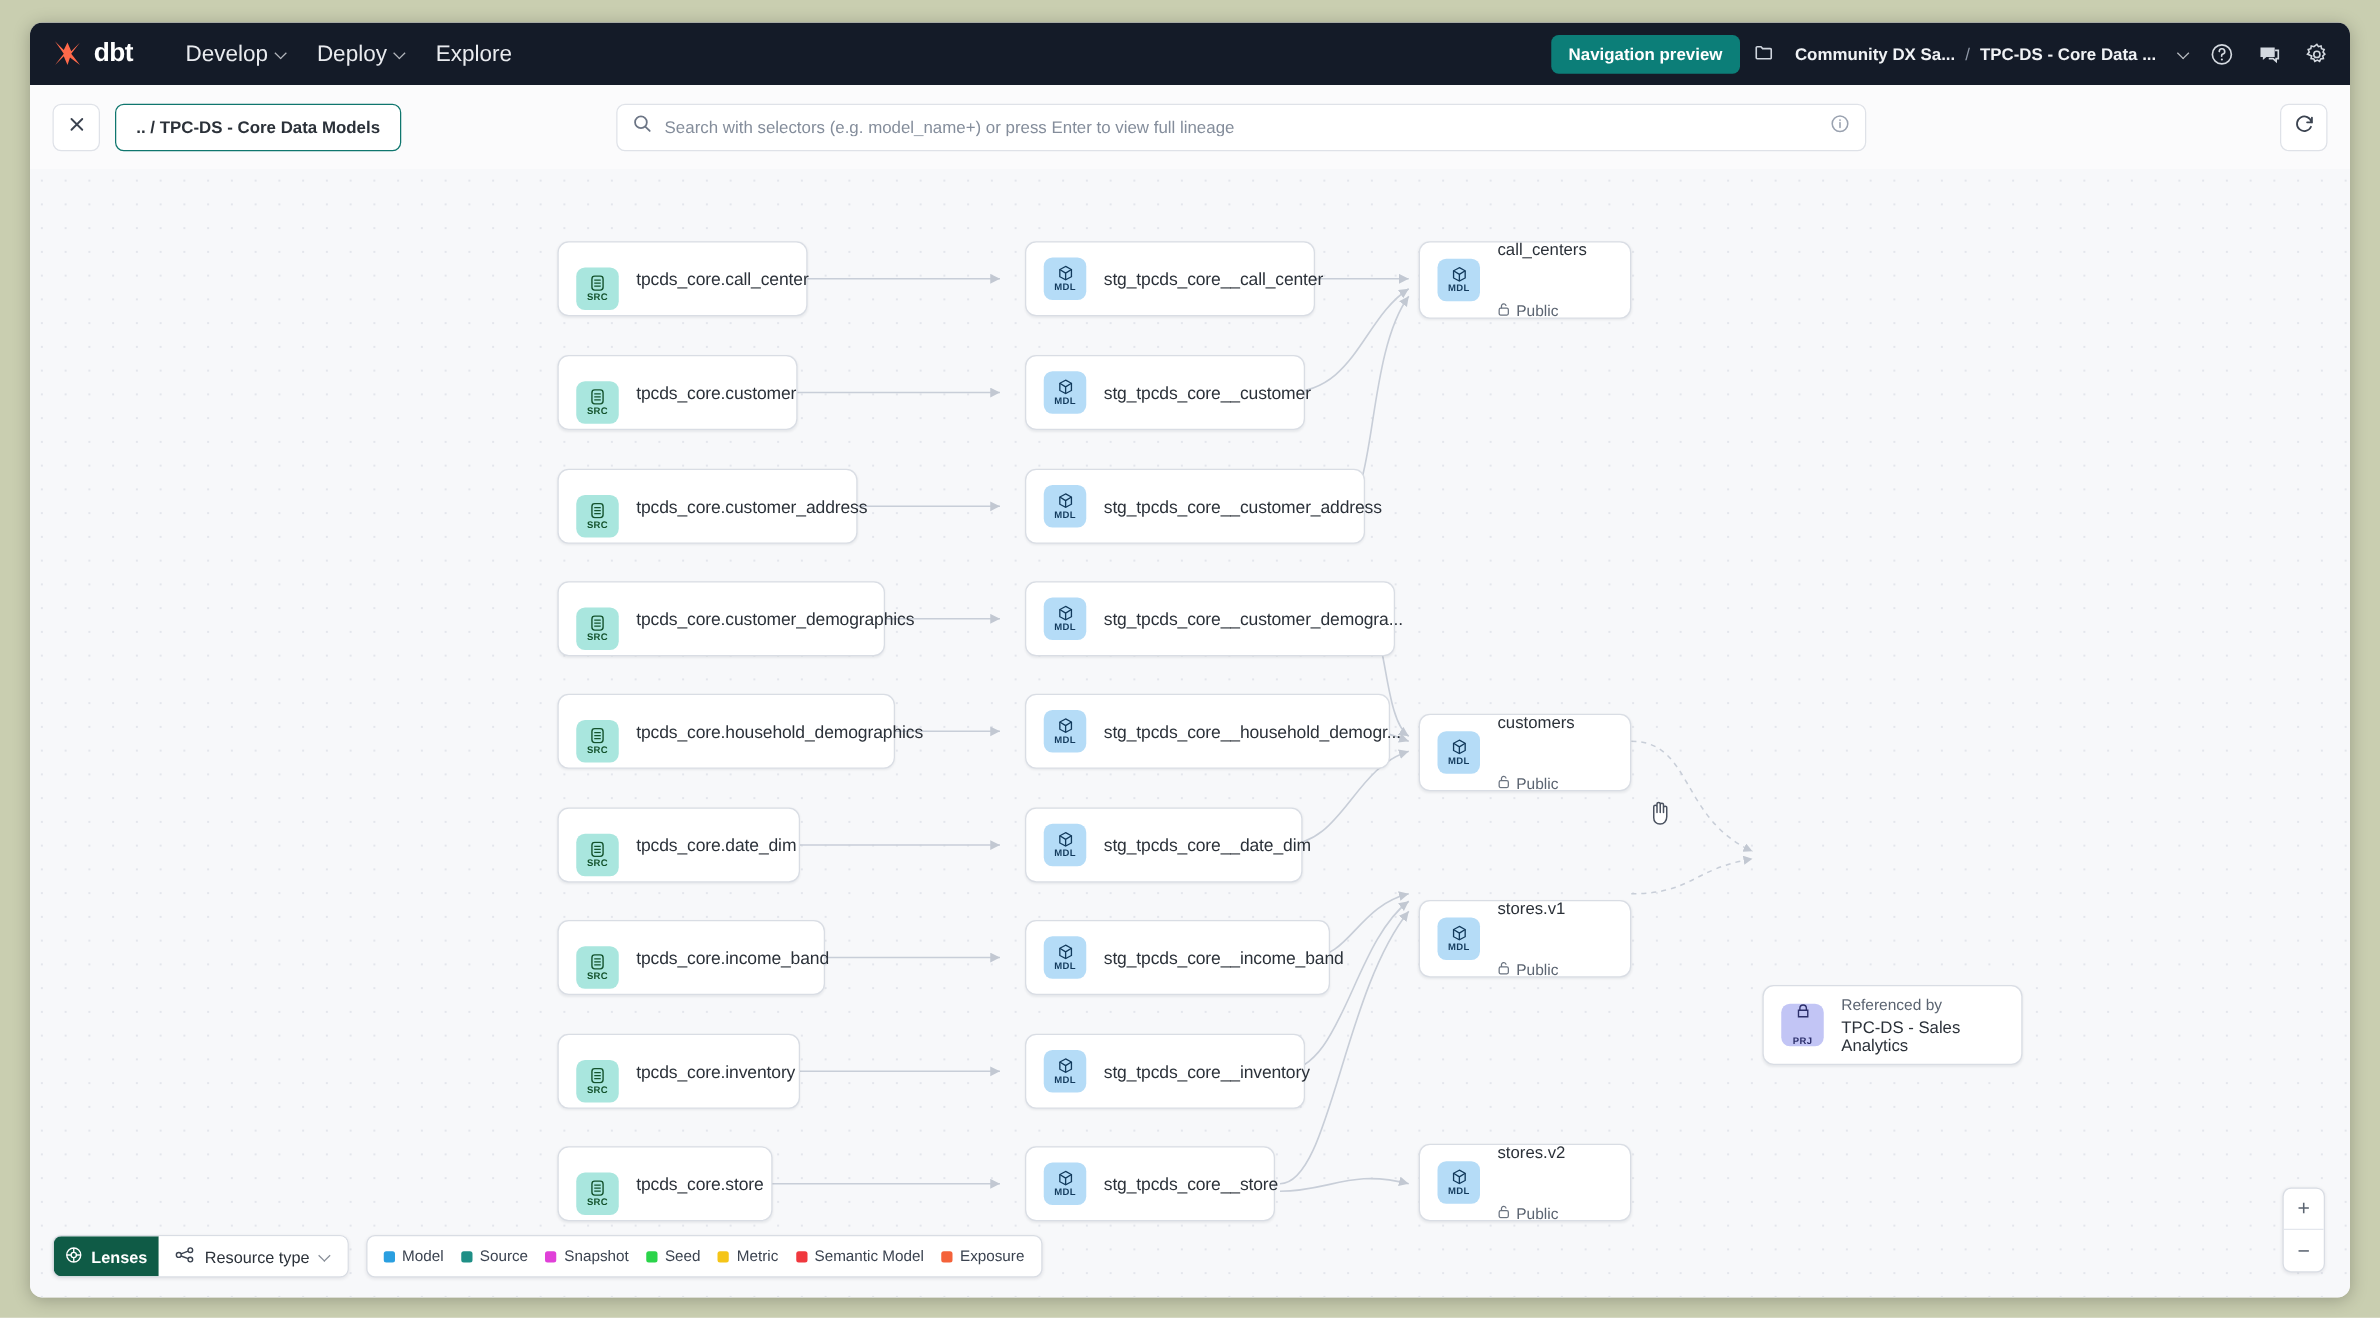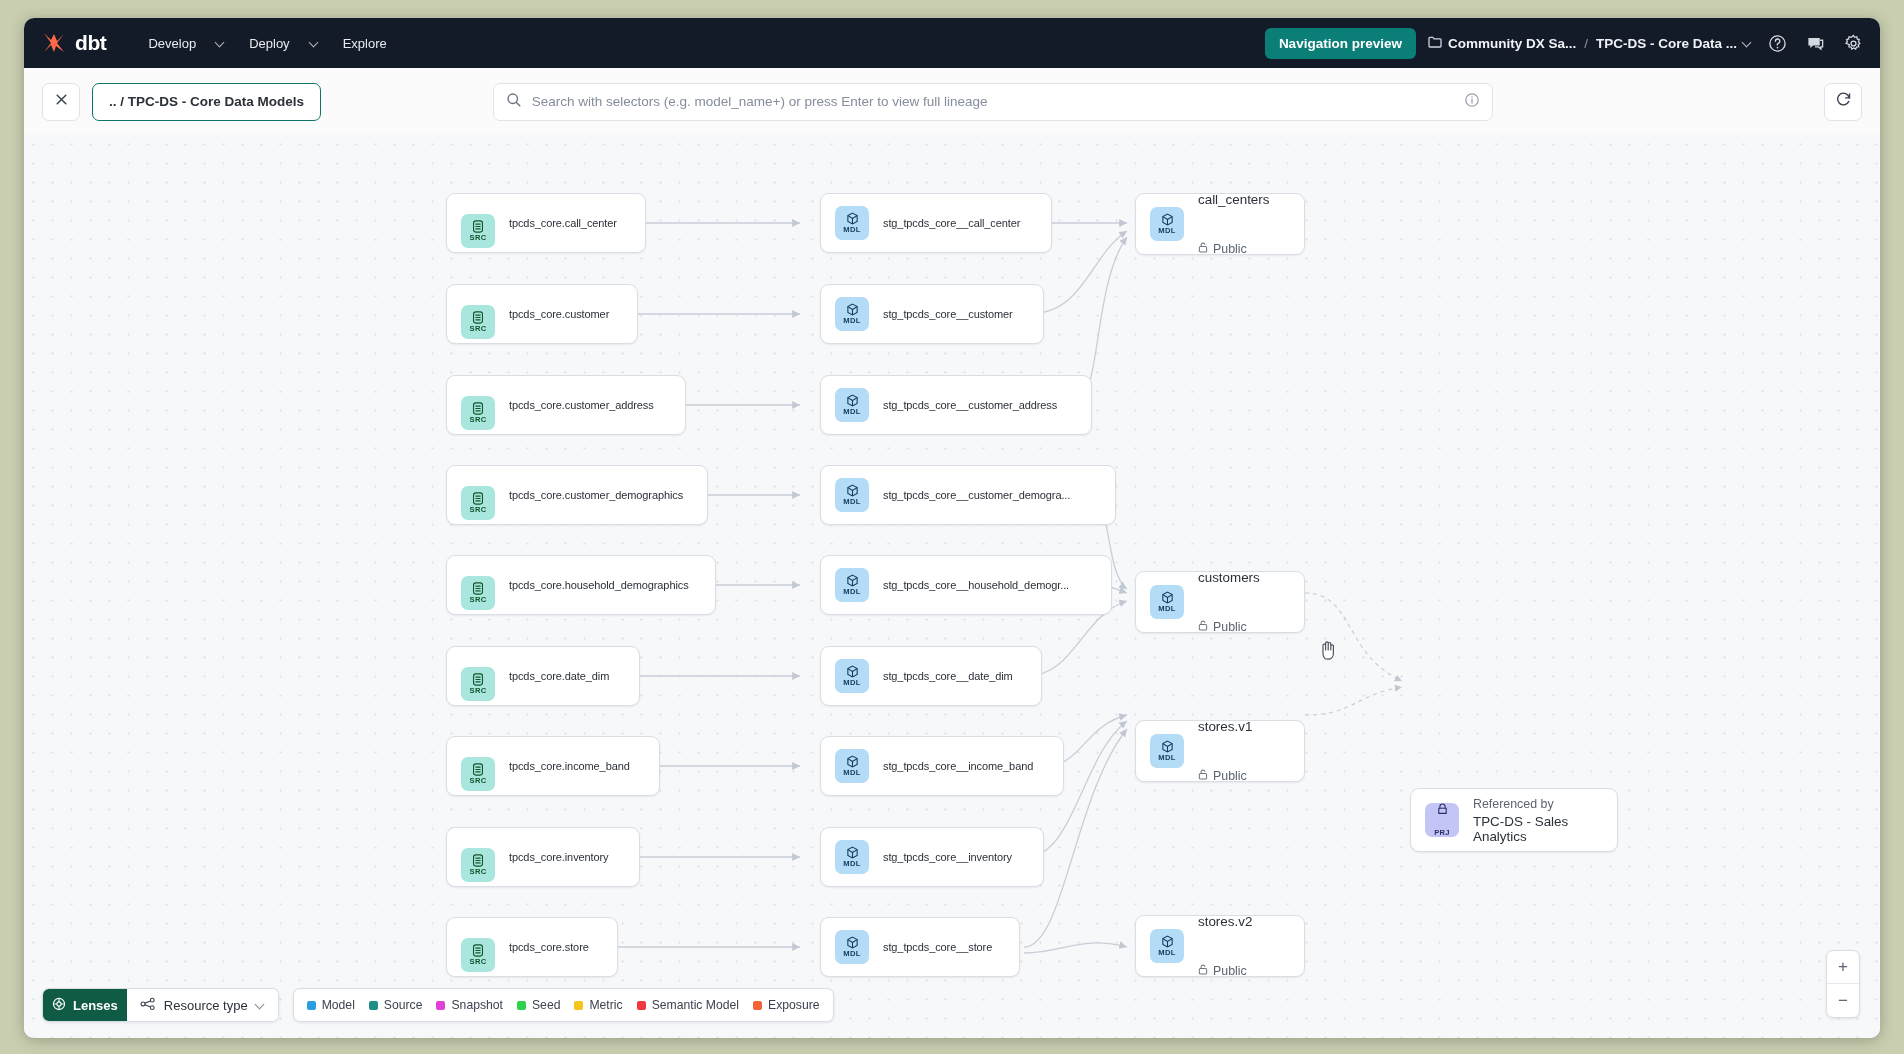--- a/index.html
+++ b/index.html
@@ -23,38 +23,38 @@
     position: absolute; left: 0; top: 0; width: 100%; height: 50px;
     background: #141b28;
     display: flex; align-items: center;
     padding: 0 14px 0 16px;
     color: #e8eaee;
   }
   .brand { display: flex; align-items: center; gap: 7px; margin-right: 30px; }
   .brand-mark { width: 28px; height: 26px; position: relative; }
   .brand-text { font-size: 21px; font-weight: 700; letter-spacing: -.4px; color: #fff; text-align: center; }
   .navitem {
-    display: flex; align-items: center; gap: 20px;
-    font-size: 13px; color: #e9ebef; padding: 6px 12px; border-radius: 5px;
+    display: flex; align-items: center; gap: 6px;
+    font-size: 18px; color: #e9ebef; padding: 6px 12px; border-radius: 5px;
     cursor: pointer; white-space: nowrap;
   }
   .chev { width: 9px; height: 9px; position: relative; opacity: .75; }
   .chev::after {
     content: ''; position: absolute; left: 0; top: 0;
     width: 6px; height: 6px; border-right: 1.6px solid currentColor; border-bottom: 1.6px solid currentColor;
     transform: rotate(45deg);
   }
   .nav-right { margin-left: auto; display: flex; align-items: center; gap: 12px; }
   .btn-teal {
     background: #0c7e78; color: #ffffff; font-size: 13.5px; font-weight: 600;
     padding: 8px 14px; border-radius: 6px; cursor: pointer; white-space: nowrap;
   }
   .crumbs { display: flex; align-items: center; gap: 8px; font-size: 13.5px; font-weight: 700; color: #f0f2f5; }
   .crumb-sep { color: #8e97a6; font-weight: 400; }
-  .crumb { display: flex; align-items: center; gap: 6px; cursor: pointer; white-space: nowrap; }
+  .crumb { display: flex; align-items: center; gap: 18px; cursor: pointer; white-space: nowrap; }
   .crumb.light { font-weight: 600; }
   .icon-btn {
     width: 26px; height: 26px; display: flex; align-items: center; justify-content: center;
     cursor: pointer; color: #d4d9e0;
   }
 
   
   .toolbar {
     position: absolute; top: 50px; left: 0; width: 100%; height: 67px;
     display: flex; align-items: center; padding: 0 18px; gap: 12px;
@@ -108,21 +108,21 @@
   .badge {
     width: 34px; height: 34px; border-radius: 7px;
     display: flex; flex-direction: column; align-items: center; justify-content: center;
     gap: 0px; flex: 0 0 auto;
   }
   .badge-src { background: #a9e6de; color: #14532d; margin-top: 16px; }
   .badge-mdl { background: #b5dcf7; color: #123a5c; }
   .badge-prj { background: #c2c5f5; color: #2c2f6b; justify-content: space-between; }
   .badge svg { display: block; }
   .badge-txt { font-size: 7.6px; font-weight: 700; letter-spacing: .3px; line-height: 1; margin-top: 1px; }
-  .node-label { font-size: 11px; color: #2b3139; white-space: nowrap; letter-spacing: -.1px; }
+  .node-label { font-size: 14px; color: #2b3139; white-space: nowrap; letter-spacing: -.1px; }
   .node-stack { display: flex; flex-direction: column; gap: 3px; }
   .node-sub { display: flex; align-items: flex-end; gap: 5px; font-size: 12.4px; color: #5b6471; margin-top: 32px; }
   .node-title-sm { font-size: 13.4px; color: #2b3139; }
   .sub-top { font-size: 12.4px; color: #5b6471; }
 
   
   .bottombar {
     position: absolute; left: 18px; bottom: 16px;
     display: flex; align-items: center; gap: 14px; z-index: 5;
   }

